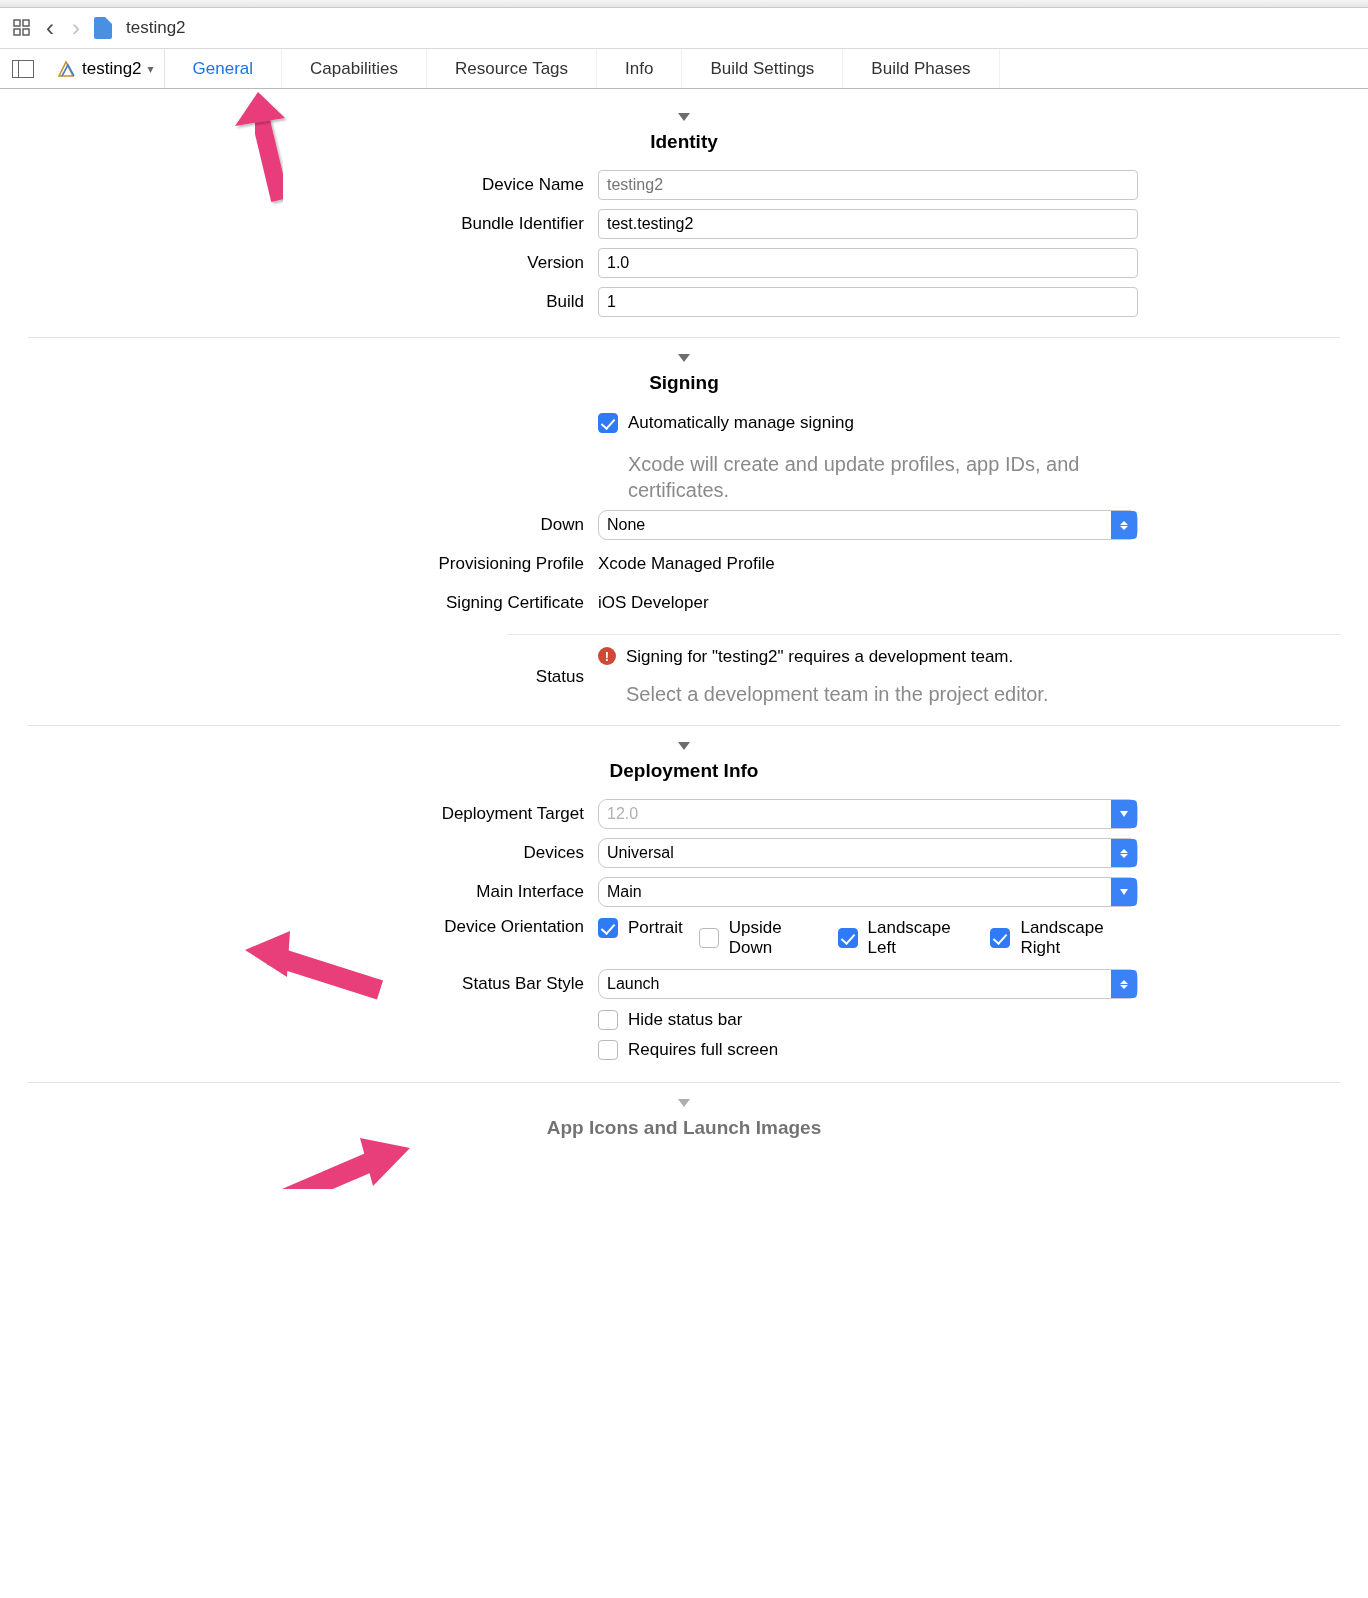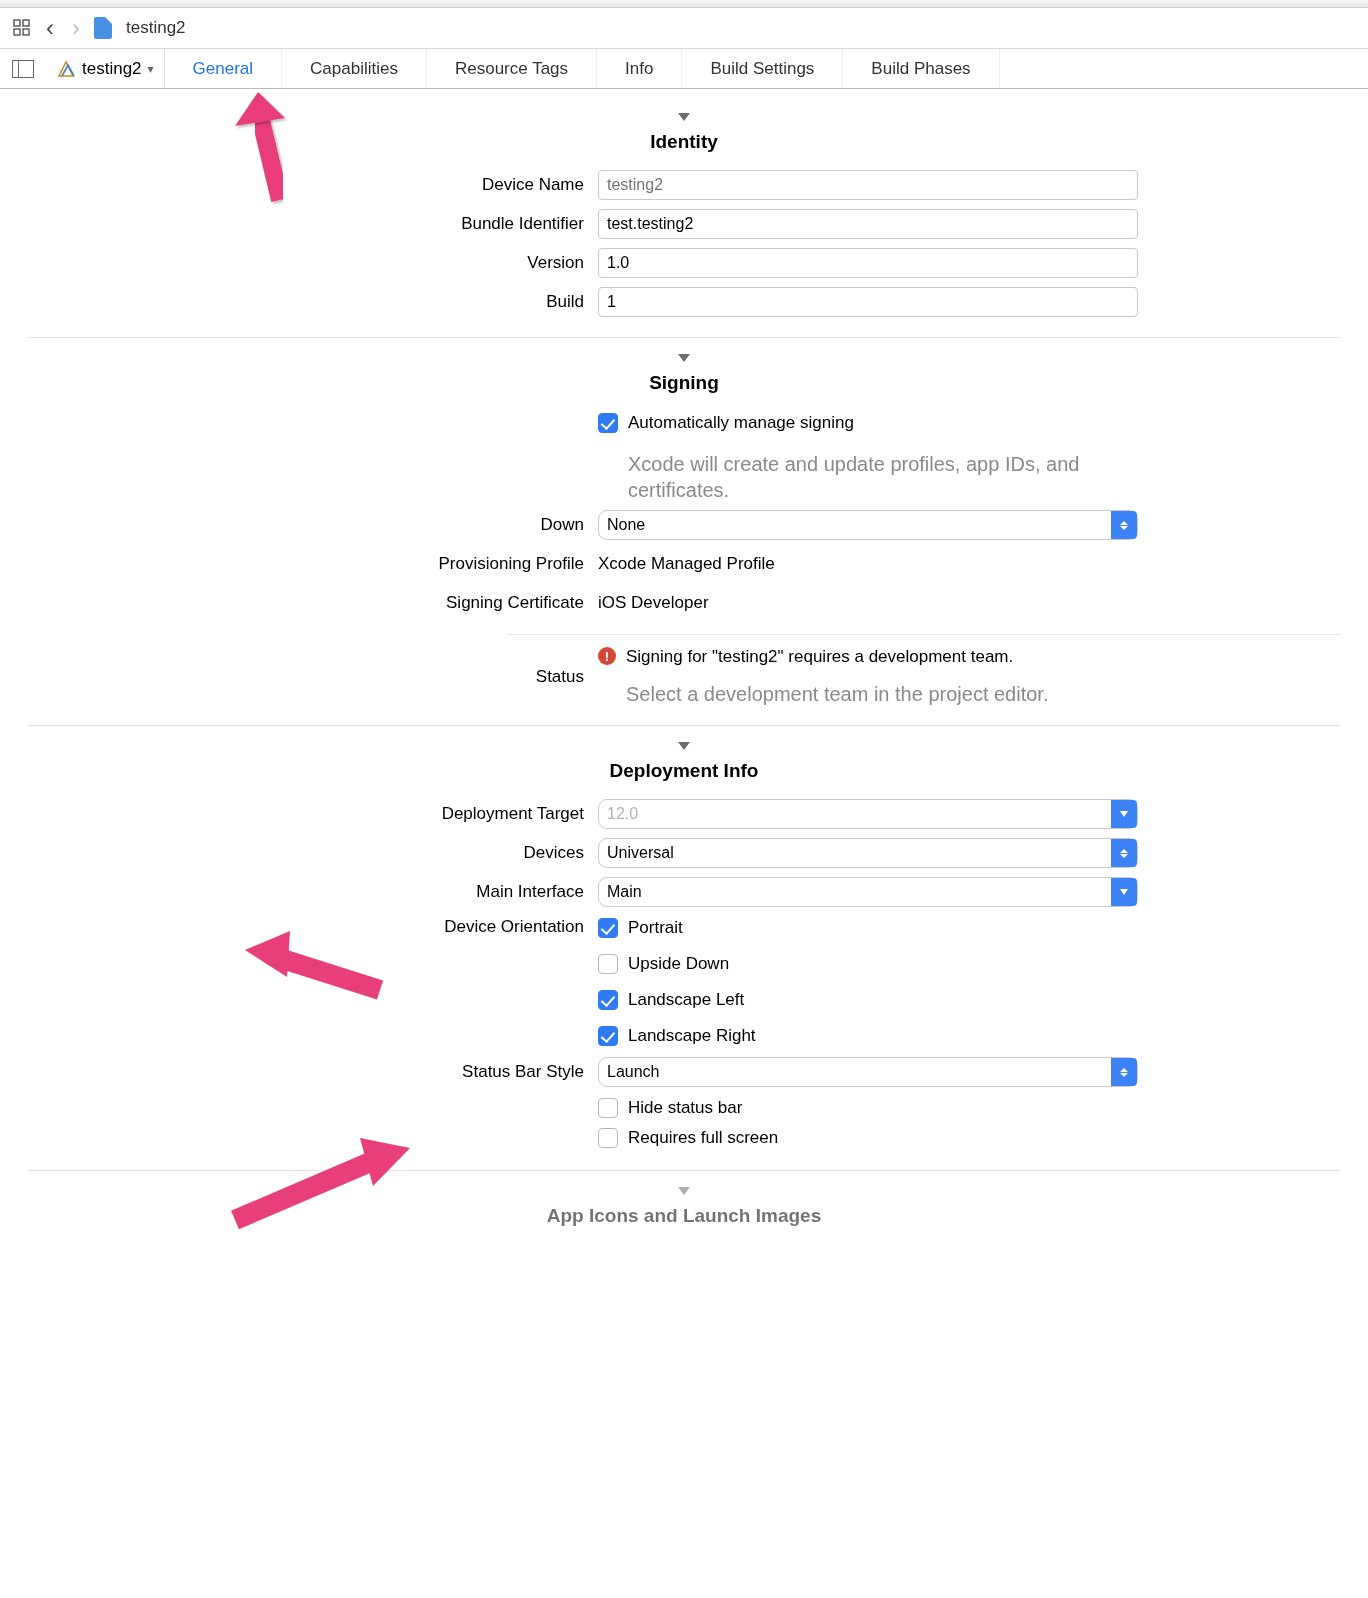--- a/index.html
+++ b/index.html
@@ -300,21 +300,21 @@
         <div class="label">Main Interface</div>
         <div class="field">
           <div class="combo">
             <span>Main</span>
             <span class="cap single"></span>
           </div>
         </div>
       </div>
       <div class="row" style="align-items:flex-start">
         <div class="label" style="padding-top:3px">Device Orientation</div>
-        <div class="field" style="flex-direction:column;align-items:flex-start;gap:8px">
+        <div class="field" style="align-items:flex-start;gap:16px">
           <div class="chk-row">
                 <span class="checkbox checked"></span>
                 <span>Portrait</span>
               </div>
           <div class="chk-row">
                 <span class="checkbox"></span>
                 <span>Upside Down</span>
               </div>
           <div class="chk-row">
                 <span class="checkbox checked"></span>

